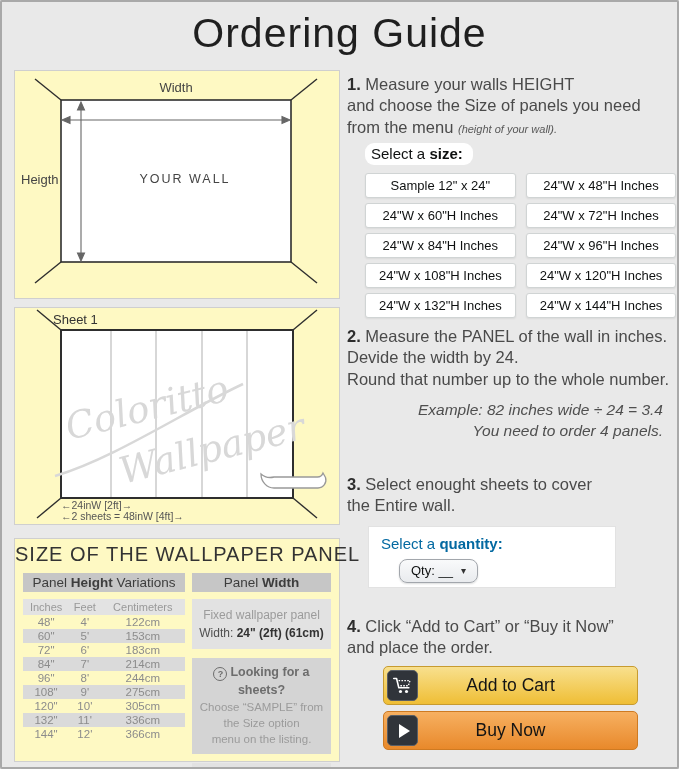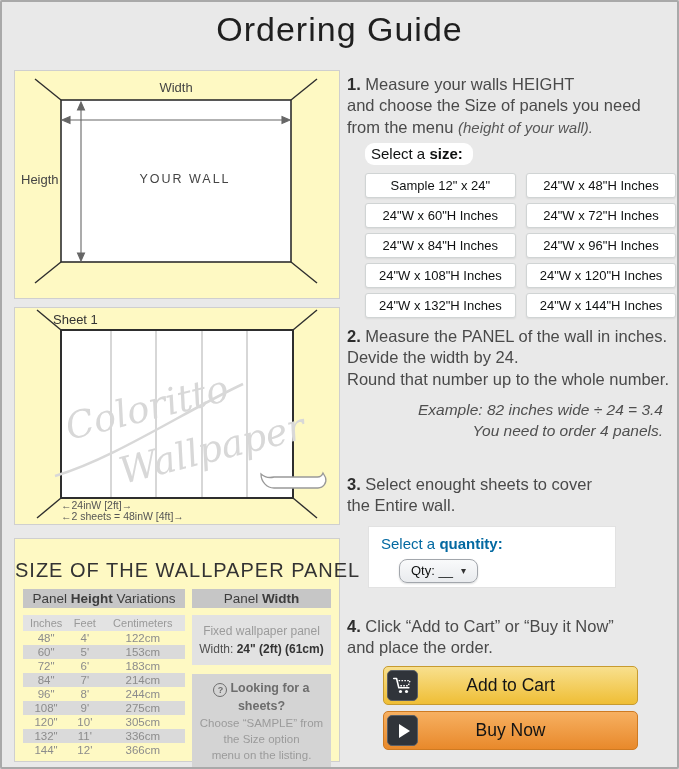--- a/index.html
+++ b/index.html
@@ -1,51 +1,51 @@
 <!DOCTYPE html>
 <html><head>
 <meta charset="utf-8">
 <style>
   html,body{margin:0;padding:0;}
   body{width:679px;height:769px;background:#d9d9d9;font-family:"Liberation Sans",sans-serif;}
   #app{position:relative;width:675px;height:765px;background:#e9e9e9;border:2px solid #a9a9a9;border-radius:2px;overflow:hidden;}
-  .title{position:absolute;top:8px;left:0;width:100%;text-align:center;font-size:34px;letter-spacing:1px;color:#1f1f1f;font-weight:400;}
+  .title{position:absolute;top:8px;left:0;width:100%;text-align:center;font-size:41px;letter-spacing:1px;color:#1f1f1f;font-weight:400;}
   .whitebox{position:absolute;background:#fef9c3;border:1px solid #cfcfcf;}
   #box1{left:12px;top:68px;width:324px;height:227px;}
   #box2{left:12px;top:305px;width:324px;height:216px;}
   #panelbox{left:12px;top:536px;width:324px;height:222px;}
   svg text{font-family:"Liberation Sans",sans-serif;}
   .diag-label{fill:#444;font-size:13px;}
   .yourwall{fill:#444;font-size:12.5px;letter-spacing:2px;}
   .wm{font-family:"DejaVu Serif",serif;font-style:italic;fill:#d8d8d8;}
   .ann{fill:#555;font-size:10.5px;}
   
   .step{position:absolute;width:336px;font-size:16.5px;color:#4a4a4a;line-height:1.3;}
   .step b{color:#2d2d2d;}
-  .step .it{font-style:italic;font-size:15px;color:#585858;}
+  .step .it{font-style:italic;font-size:11px;color:#585858;}
   #step1{left:345px;top:72px;}
   #step2{left:345px;top:324px;}
   #step3{left:345px;top:472px;}
   #step4{left:345px;top:614px;}
   .size-label{position:absolute;left:363px;top:141px;background:#fff;padding:2px 10px 3px 6px;font-size:15px;color:#0f1111;border-radius:9px;}
   .sizes{position:absolute;left:363px;top:171px;display:grid;grid-template-columns:max-content max-content;gap:5px 10px;}
   .size-btn{background:#fff;border:1px solid #d0d4d4;border-radius:3px;padding:4px 13px;font-size:13px;color:#0f1111;font-family:"Liberation Sans",sans-serif;box-shadow:0 1px 2px rgba(0,0,0,.07);cursor:pointer;white-space:nowrap;}
   .example{position:absolute;left:345px;top:398px;width:316px;text-align:right;font-style:italic;font-size:15.5px;color:#4f4f4f;line-height:1.35;}
   .qty-box{position:absolute;left:366px;top:524px;width:246px;height:60px;background:#fff;border:1px solid #e2e2e2;}
   .qty-label{margin:8px 0 0 12px;font-size:15px;color:#0369a1;}
   .qty-pill{display:inline-flex;align-items:center;gap:8px;margin:7px 0 0 30px;background:linear-gradient(#f9fafb,#e9ebee);border:1px solid #a2a6ac;border-radius:8px;padding:3px 11px 4px;font-size:13px;color:#0f1111;box-shadow:0 1px 2px rgba(15,17,17,.15);cursor:pointer;}
   .qty-chevron{font-size:10px;color:#333;}
   .amz-btn{position:absolute;left:381px;width:253px;height:37px;border-radius:5px;display:flex;align-items:center;cursor:pointer;}
   #btn-cart{top:664px;background:linear-gradient(#f8e08e,#efbe35);border:1px solid #c79b2f;}
   #btn-buy{top:709px;background:linear-gradient(#f7b061,#e8892b);border:1px solid #ce7a22;}
   .amz-icon{width:29px;height:29px;margin-left:3px;background:#30343a;border:1px solid #5a5f66;border-radius:5px;display:flex;align-items:center;justify-content:center;flex:none;}
   .amz-label{position:absolute;left:0;right:0;text-align:center;font-size:17.5px;color:#141414;}
   .play-tri{width:0;height:0;border-left:11px solid #fff;border-top:7px solid transparent;border-bottom:7px solid transparent;margin-left:3px;}
   
-  .panel-title{margin-top:20px;text-align:center;font-size:20px;letter-spacing:1px;color:#333;white-space:nowrap;}
+  .panel-title{margin-top:4px;text-align:center;font-size:20px;letter-spacing:1px;color:#333;white-space:nowrap;}
   .cols{display:flex;gap:7px;margin:7px 8px 0;}
   .col-left{width:162px;flex:none;}
   .col-right{flex:1;}
   .col-header{background:#c6c6c6;color:#3d3d3d;font-size:13.5px;text-align:center;padding:2px 0;}
   .ht-table{width:100%;border-collapse:collapse;margin-top:7px;}
   .ht-table th{background:#e3e3e3;color:#999;font-weight:normal;font-size:11px;padding:2px 0;}
   .ht-table td{color:#8c8c8c;font-size:11.5px;text-align:center;padding:1px 0;}
   .ht-table tbody tr:nth-child(even){background:#dadada;}
   .fixed-box{margin-top:7px;background:#e2e2e2;padding:7px 2px;font-size:12px;color:#9b9b9b;text-align:center;line-height:1.5;}
   .fixed-box .dark{color:#4f4f4f;}

